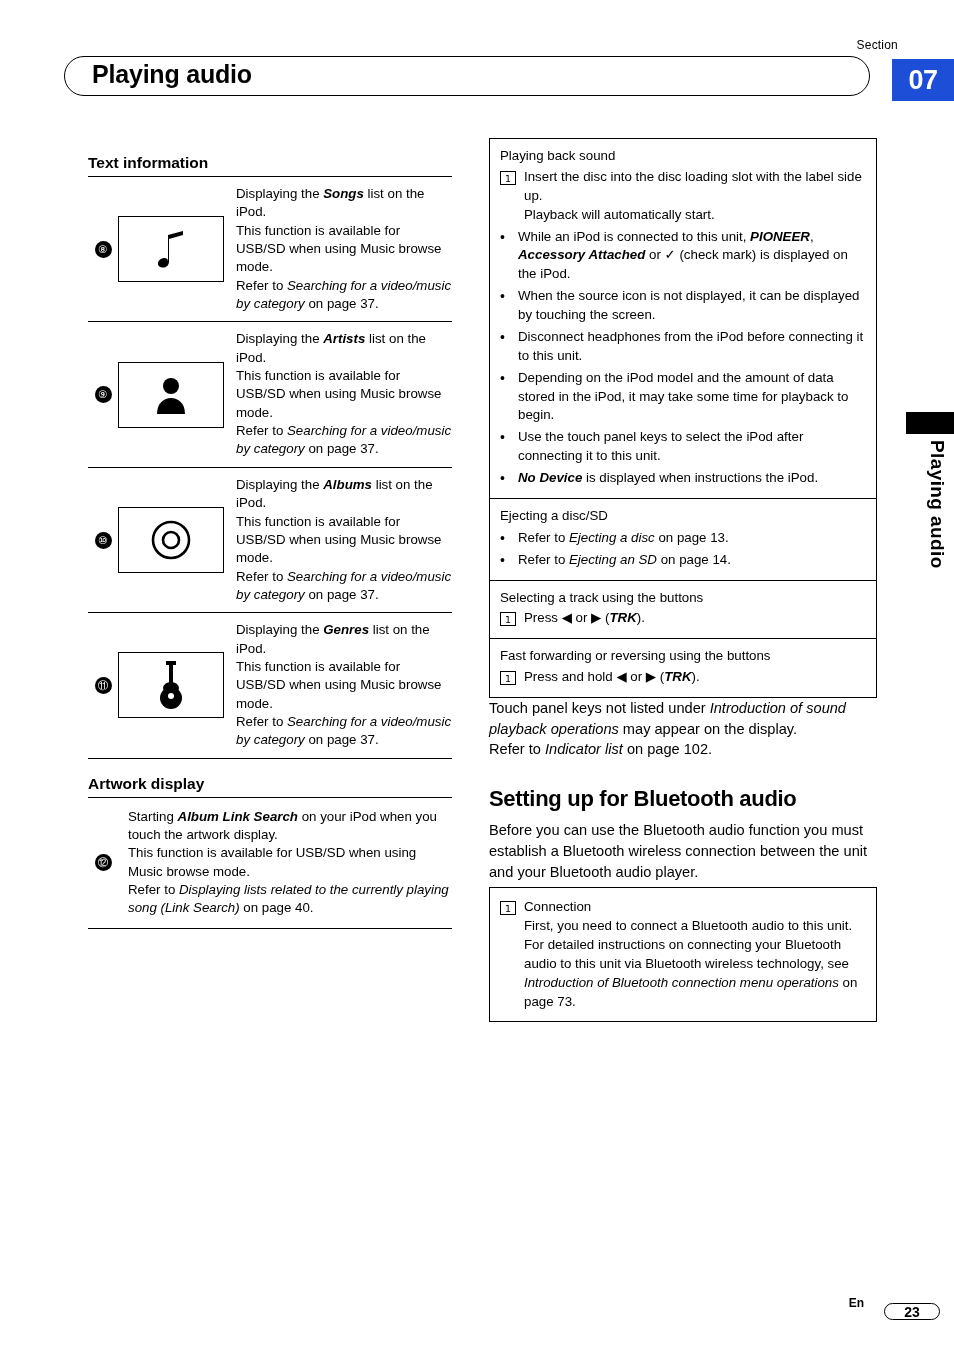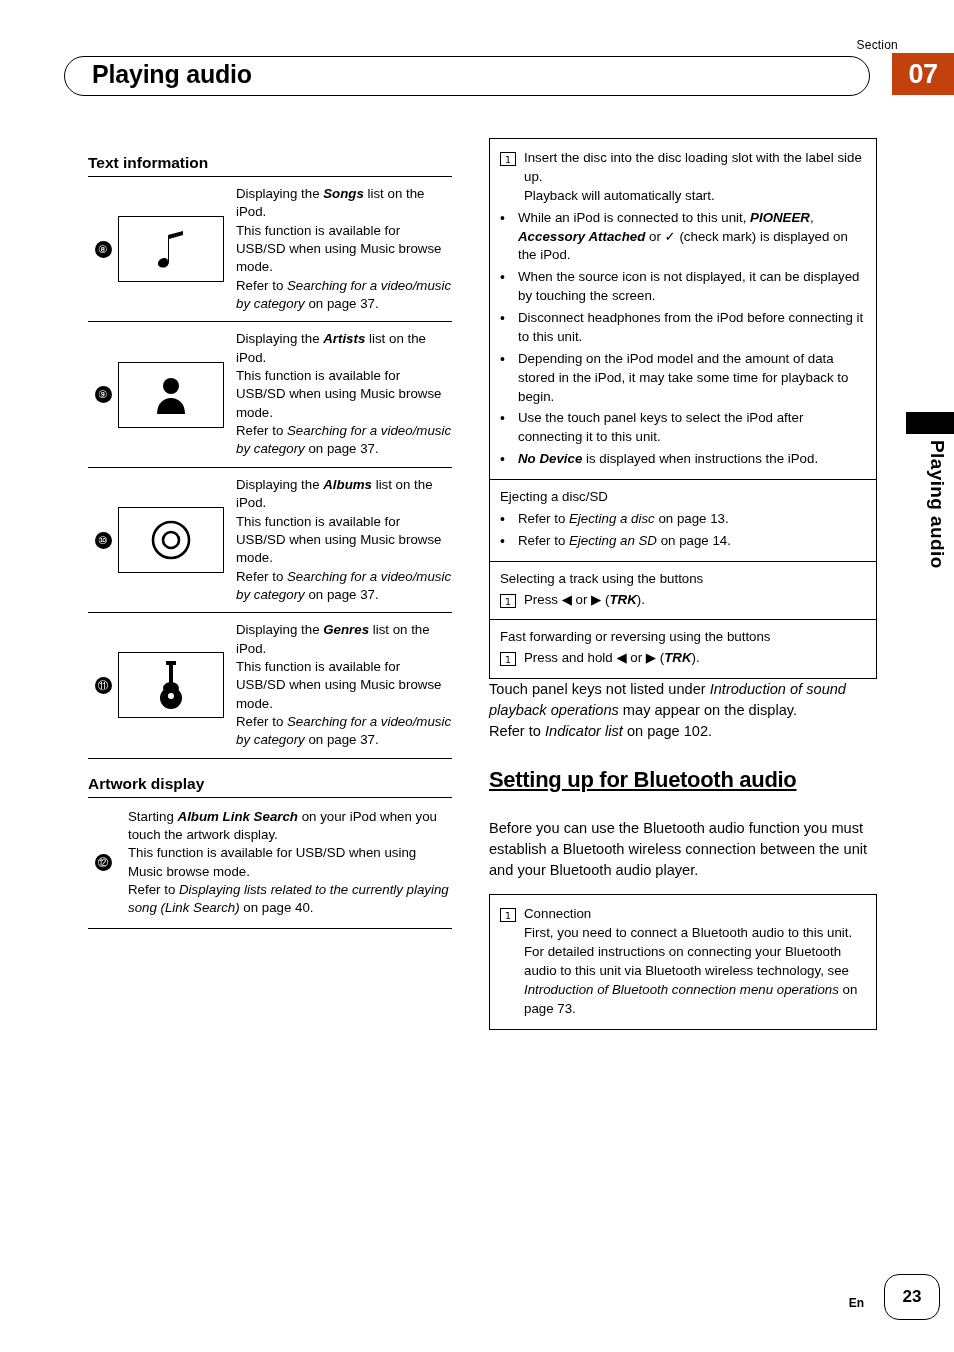--- a/index.html
+++ b/index.html
@@ -24,25 +24,25 @@
   .section-word {
     position: absolute;
     top: 38px;
     right: 56px;
     font-size: 12px;
     font-weight: normal;
     letter-spacing: 0.2px;
   }
   .section-num {
     position: absolute;
-    top: 53px;
+    top: 59px;
     right: 0px;
     width: 62px;
     height: 42px;
-    background: #c2410c;
+    background: #1d4ed8;
     color: #ffffff;
     font-size: 27px;
     font-weight: bold;
     display: flex;
     align-items: center;
     justify-content: center;
     letter-spacing: -0.5px;
   }
   .title-pill {
     position: absolute;
@@ -212,50 +212,49 @@
     font-weight: bold;
     margin: 18px 0 4px 0;
   }
   .note-body {
     font-size: 14.6px;
     line-height: 1.42;
   }
   h2.bighead {
     font-size: 22px;
     font-weight: bold;
-    margin: 26px 0 25px 0;
+    margin: 26px 0 8px 0;
     letter-spacing: -0.3px;
-    text-decoration: underline;
   }
   .intro {
     font-size: 14.6px;
     line-height: 1.44;
-    margin-bottom: 13px;
+    margin-bottom: 4px;
   }
 
   
   .footer-en {
     position: absolute;
     right: 90px;
     bottom: 42px;
     font-size: 12px;
     font-weight: bold;
   }
   .footer-page {
     position: absolute;
     right: 14px;
     bottom: 32px;
     width: 56px;
-    height: 46px;
+    height: 17px;
     border: 1.6px solid #000;
     border-radius: 15px;
     display: flex;
     align-items: center;
     justify-content: center;
-    font-size: 17px;
+    font-size: 14px;
     font-weight: bold;
     box-sizing: border-box;
   }
 </style>
 </head>
 <body>
 
 <div class="page">
 
   <div class="section-word">Section</div>
@@ -355,20 +354,21 @@
       </div>
     </div>
 
   </div>
 
   <div class="col-right">
 
     <div class="boxgroup">
 
       <div class="boxsec">
+        <div class="lead">Playing back sound</div>
         <div class="numitem">
           <div class="numbox">1</div>
           <div class="body">
             <span>Insert the disc into the disc loading slot with the label side up.</span><br>
             <span>Playback will automatically start.</span>
           </div>
         </div>
         <div class="bullet">
           <div class="dot">•</div>
           <div class="body">

